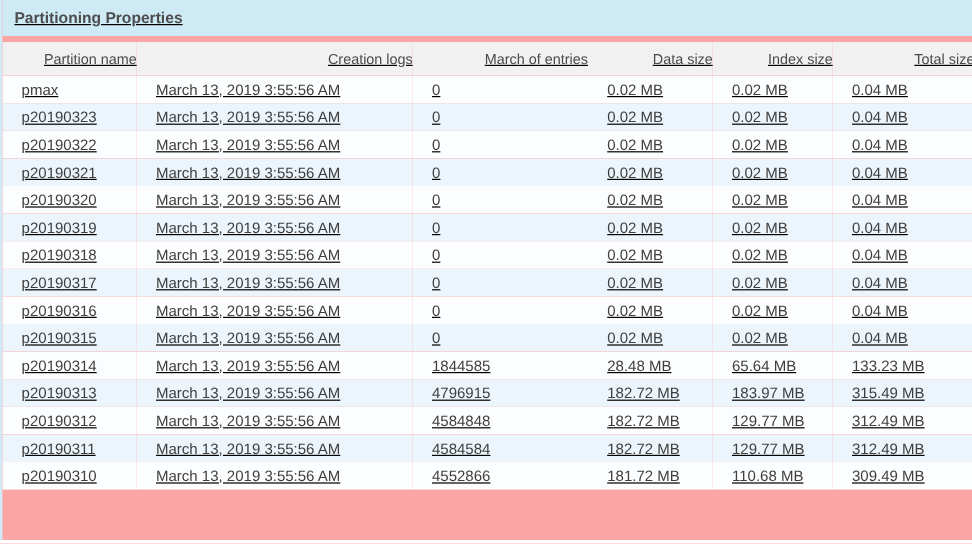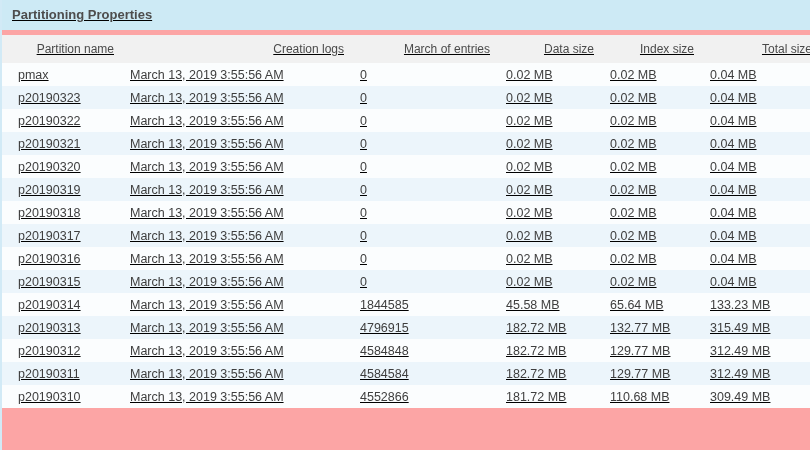--- a/index.html
+++ b/index.html
@@ -209,30 +209,30 @@
           <td>March 13, 2019 3:55:56 AM</td>
           <td>0</td>
           <td>0.02 MB</td>
           <td>0.02 MB</td>
           <td>0.04 MB</td>
         </tr>
         <tr>
           <td>p20190314</td>
           <td>March 13, 2019 3:55:56 AM</td>
           <td>1844585</td>
-          <td>45.58 MB</td>
+          <td>28.48 MB</td>
           <td>65.64 MB</td>
           <td>133.23 MB</td>
         </tr>
         <tr>
           <td>p20190313</td>
           <td>March 13, 2019 3:55:56 AM</td>
           <td>4796915</td>
           <td>182.72 MB</td>
-          <td>132.77 MB</td>
+          <td>183.97 MB</td>
           <td>315.49 MB</td>
         </tr>
         <tr>
           <td>p20190312</td>
           <td>March 13, 2019 3:55:56 AM</td>
           <td>4584848</td>
           <td>182.72 MB</td>
           <td>129.77 MB</td>
           <td>312.49 MB</td>
         </tr>

